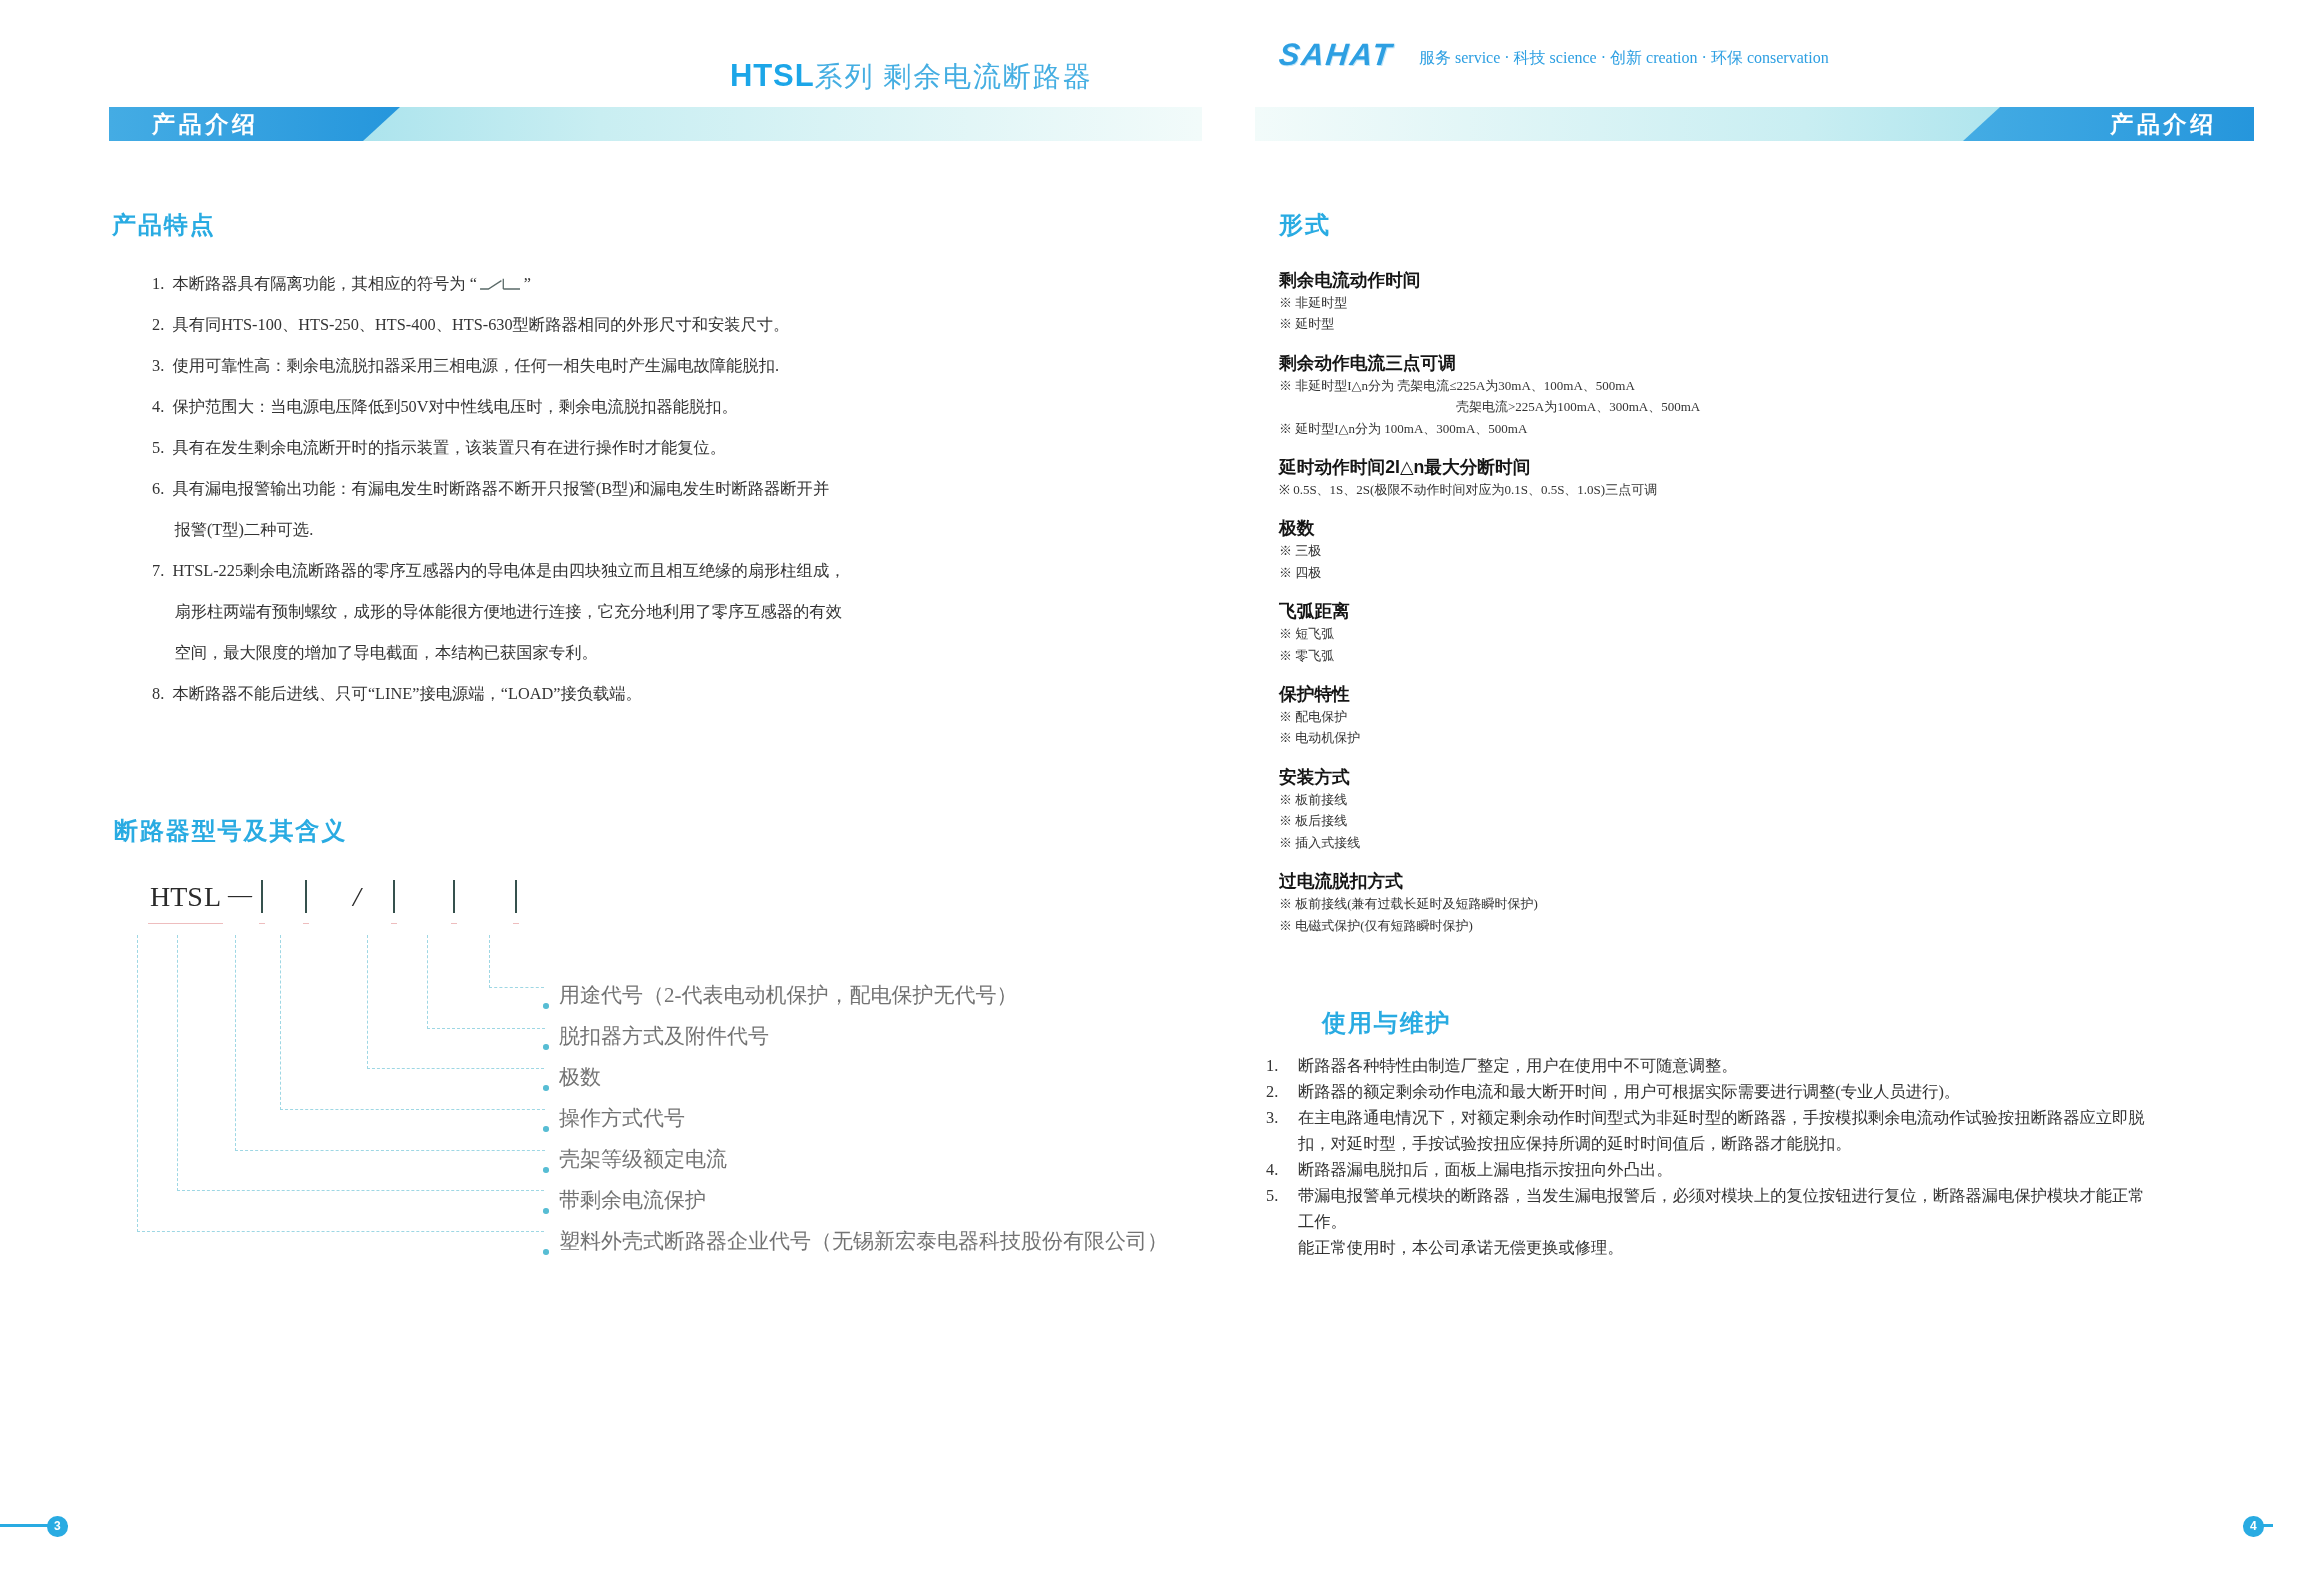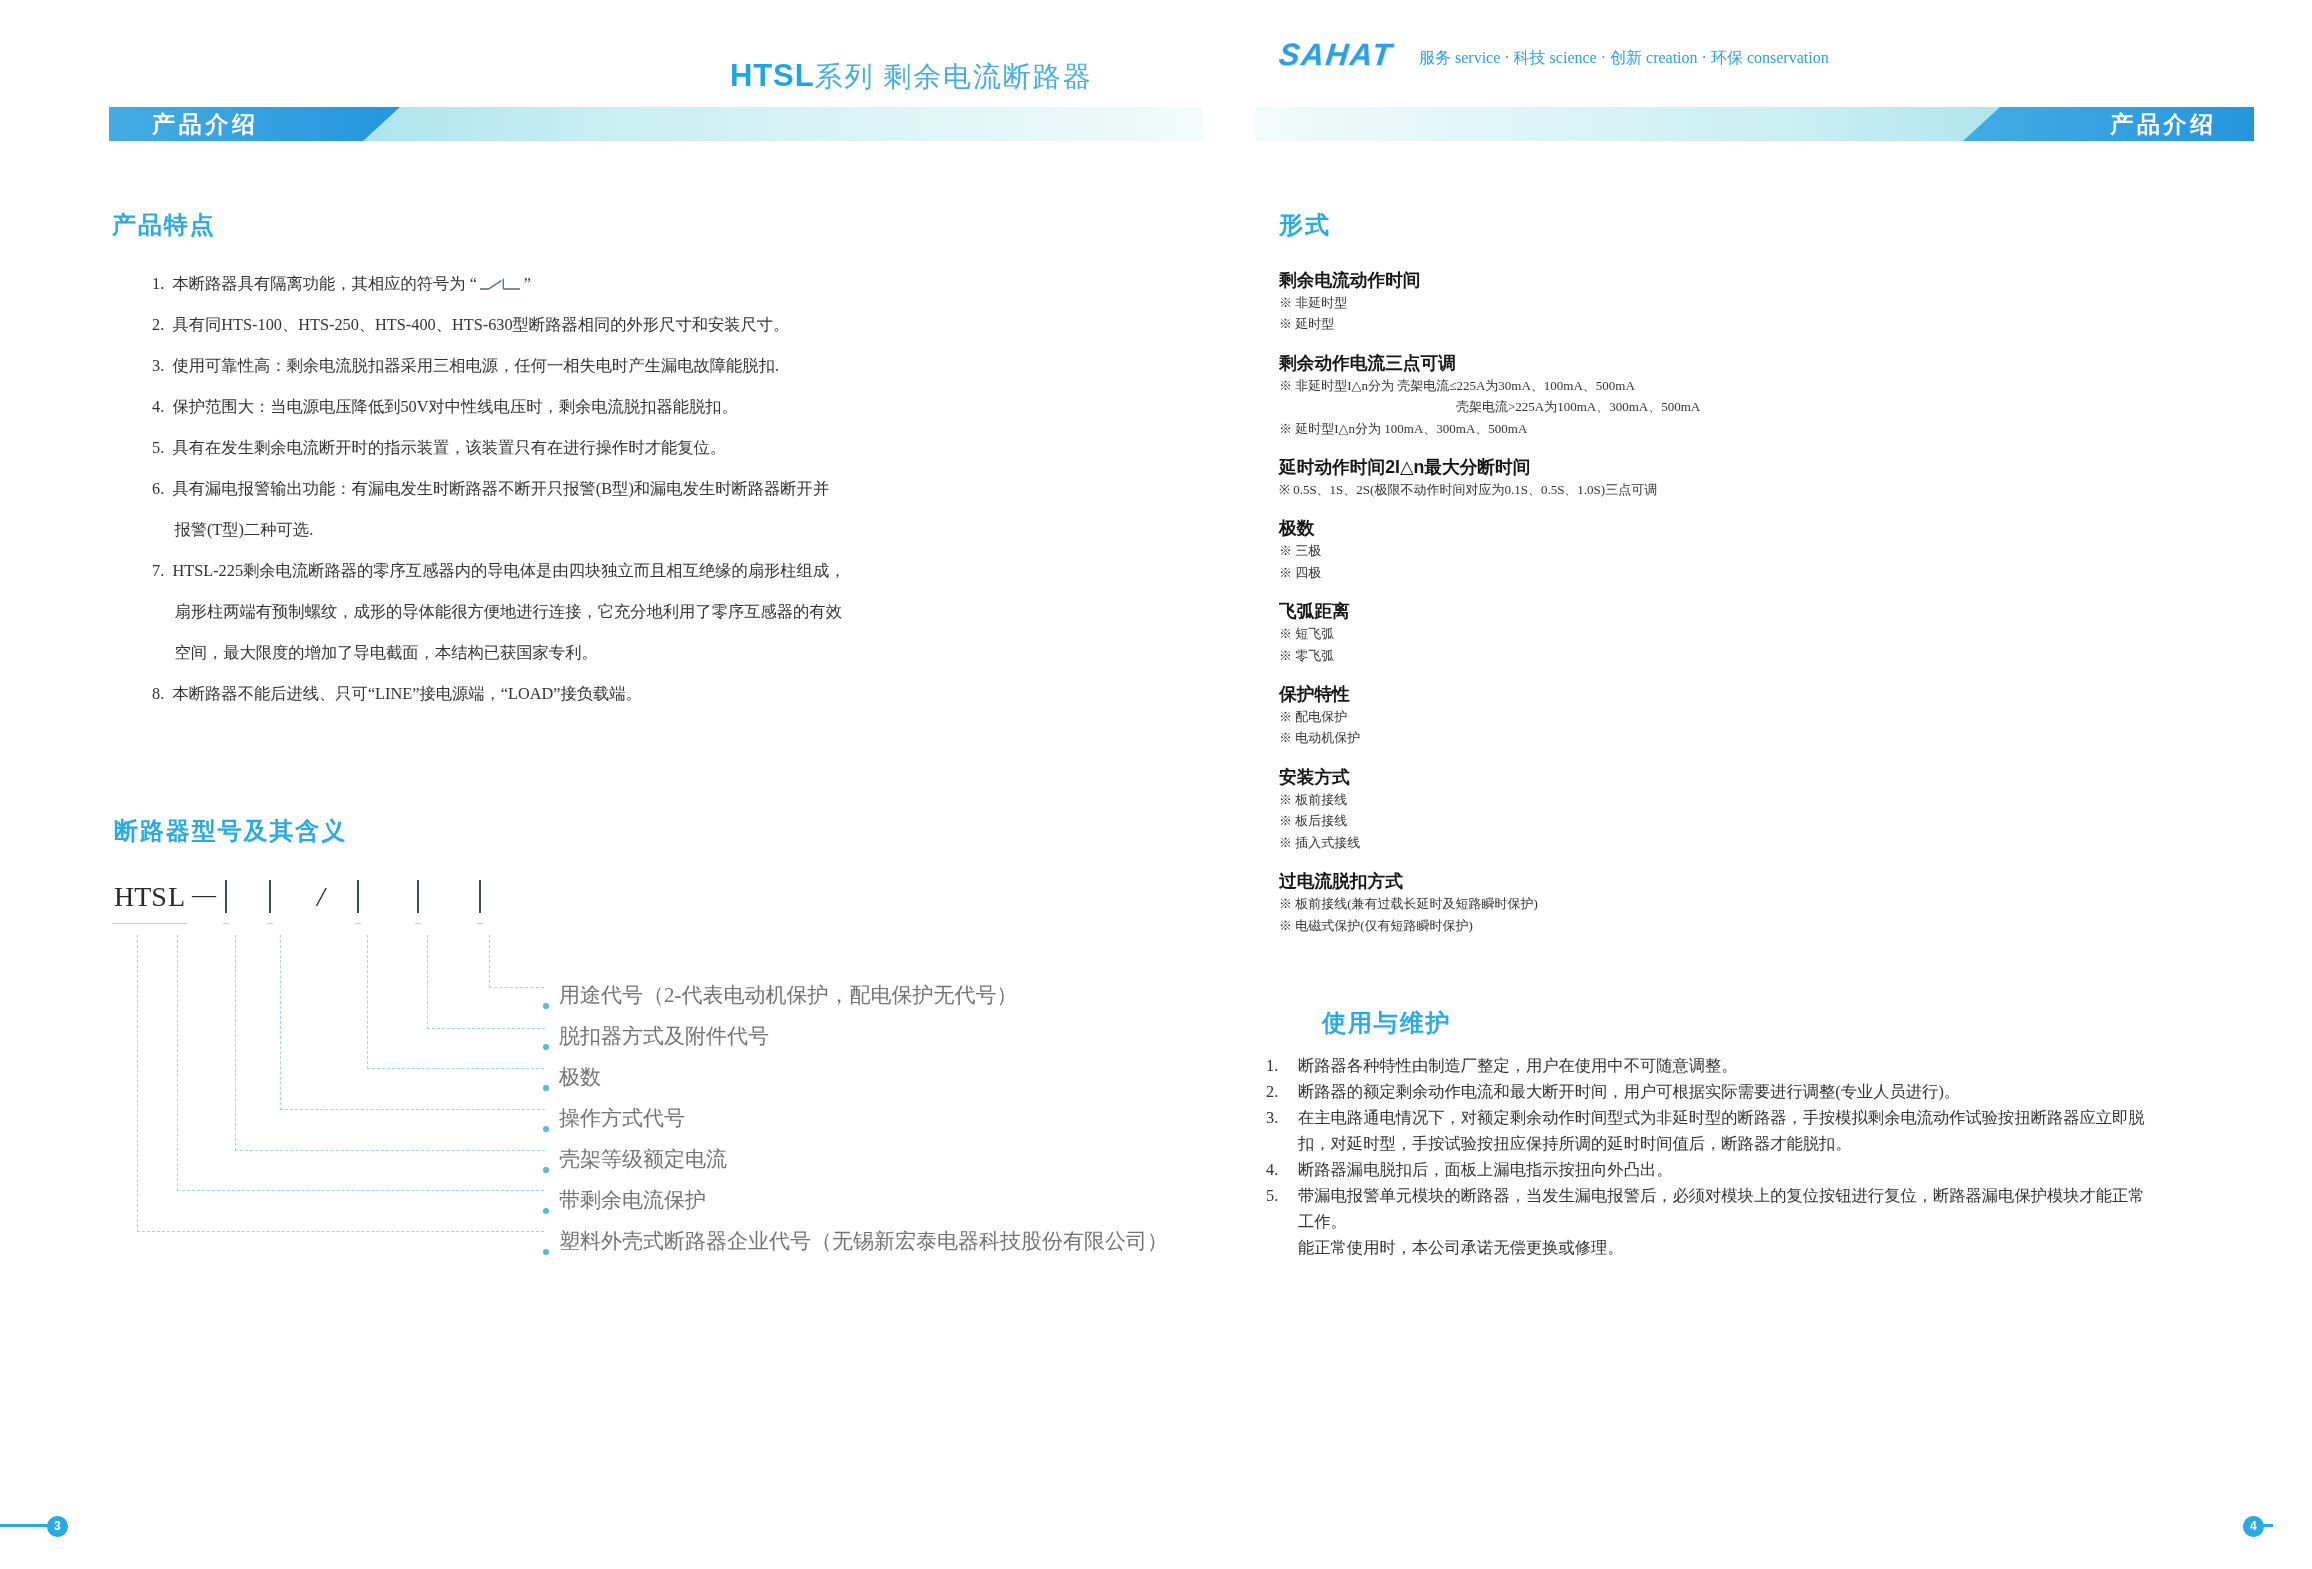--- a/index.html
+++ b/index.html
@@ -44,21 +44,21 @@
          font-weight:bold;font-size:24px;color:var(--accent);letter-spacing:1.9px;white-space:nowrap;}
 
   
   #features{position:absolute;left:112px;top:263px;width:1025px;font-size:16.3px;line-height:41px;}
   .fline{white-space:nowrap;margin-left:40px;}
   .fline.cont{padding-left:22.4px;}
   .fnum{display:inline-block;min-width:20.5px;}
   .iso{vertical-align:middle;margin:0 1.9px;}
 
   
-  .m-el{position:absolute;top:881px;height:43px;font-size:28px;color:#2a2a2a;}
+  .m-el{position:absolute;top:881px;height:43px;font-size:28px;color:#2a2a2a;margin-left:36px;}
   .m-el::after{content:"";position:absolute;left:-1.9px;right:-1.9px;bottom:0;border-bottom:1.9px solid var(--underline-pink);}
   .m-el.nou::after{display:none;}
   .mbox{width:18.6px;height:18.6px;border:1.9px solid #35514d;margin-top:7.5px;}
   .conn{position:absolute;border-left:0.9px dashed var(--line-cyan);border-bottom:0.9px dashed var(--line-cyan);}
   #model-labels{position:absolute;left:543px;top:968px;}
   .mlabel{height:41px;display:flex;align-items:flex-end;gap:10.3px;font-size:21px;color:#737373;white-space:nowrap;}
   .dot{width:5.6px;height:5.6px;border-radius:50%;background:#57bdd4;flex:none;}
 
   
   #form-groups{position:absolute;left:1279px;top:268px;width:1007px;}

